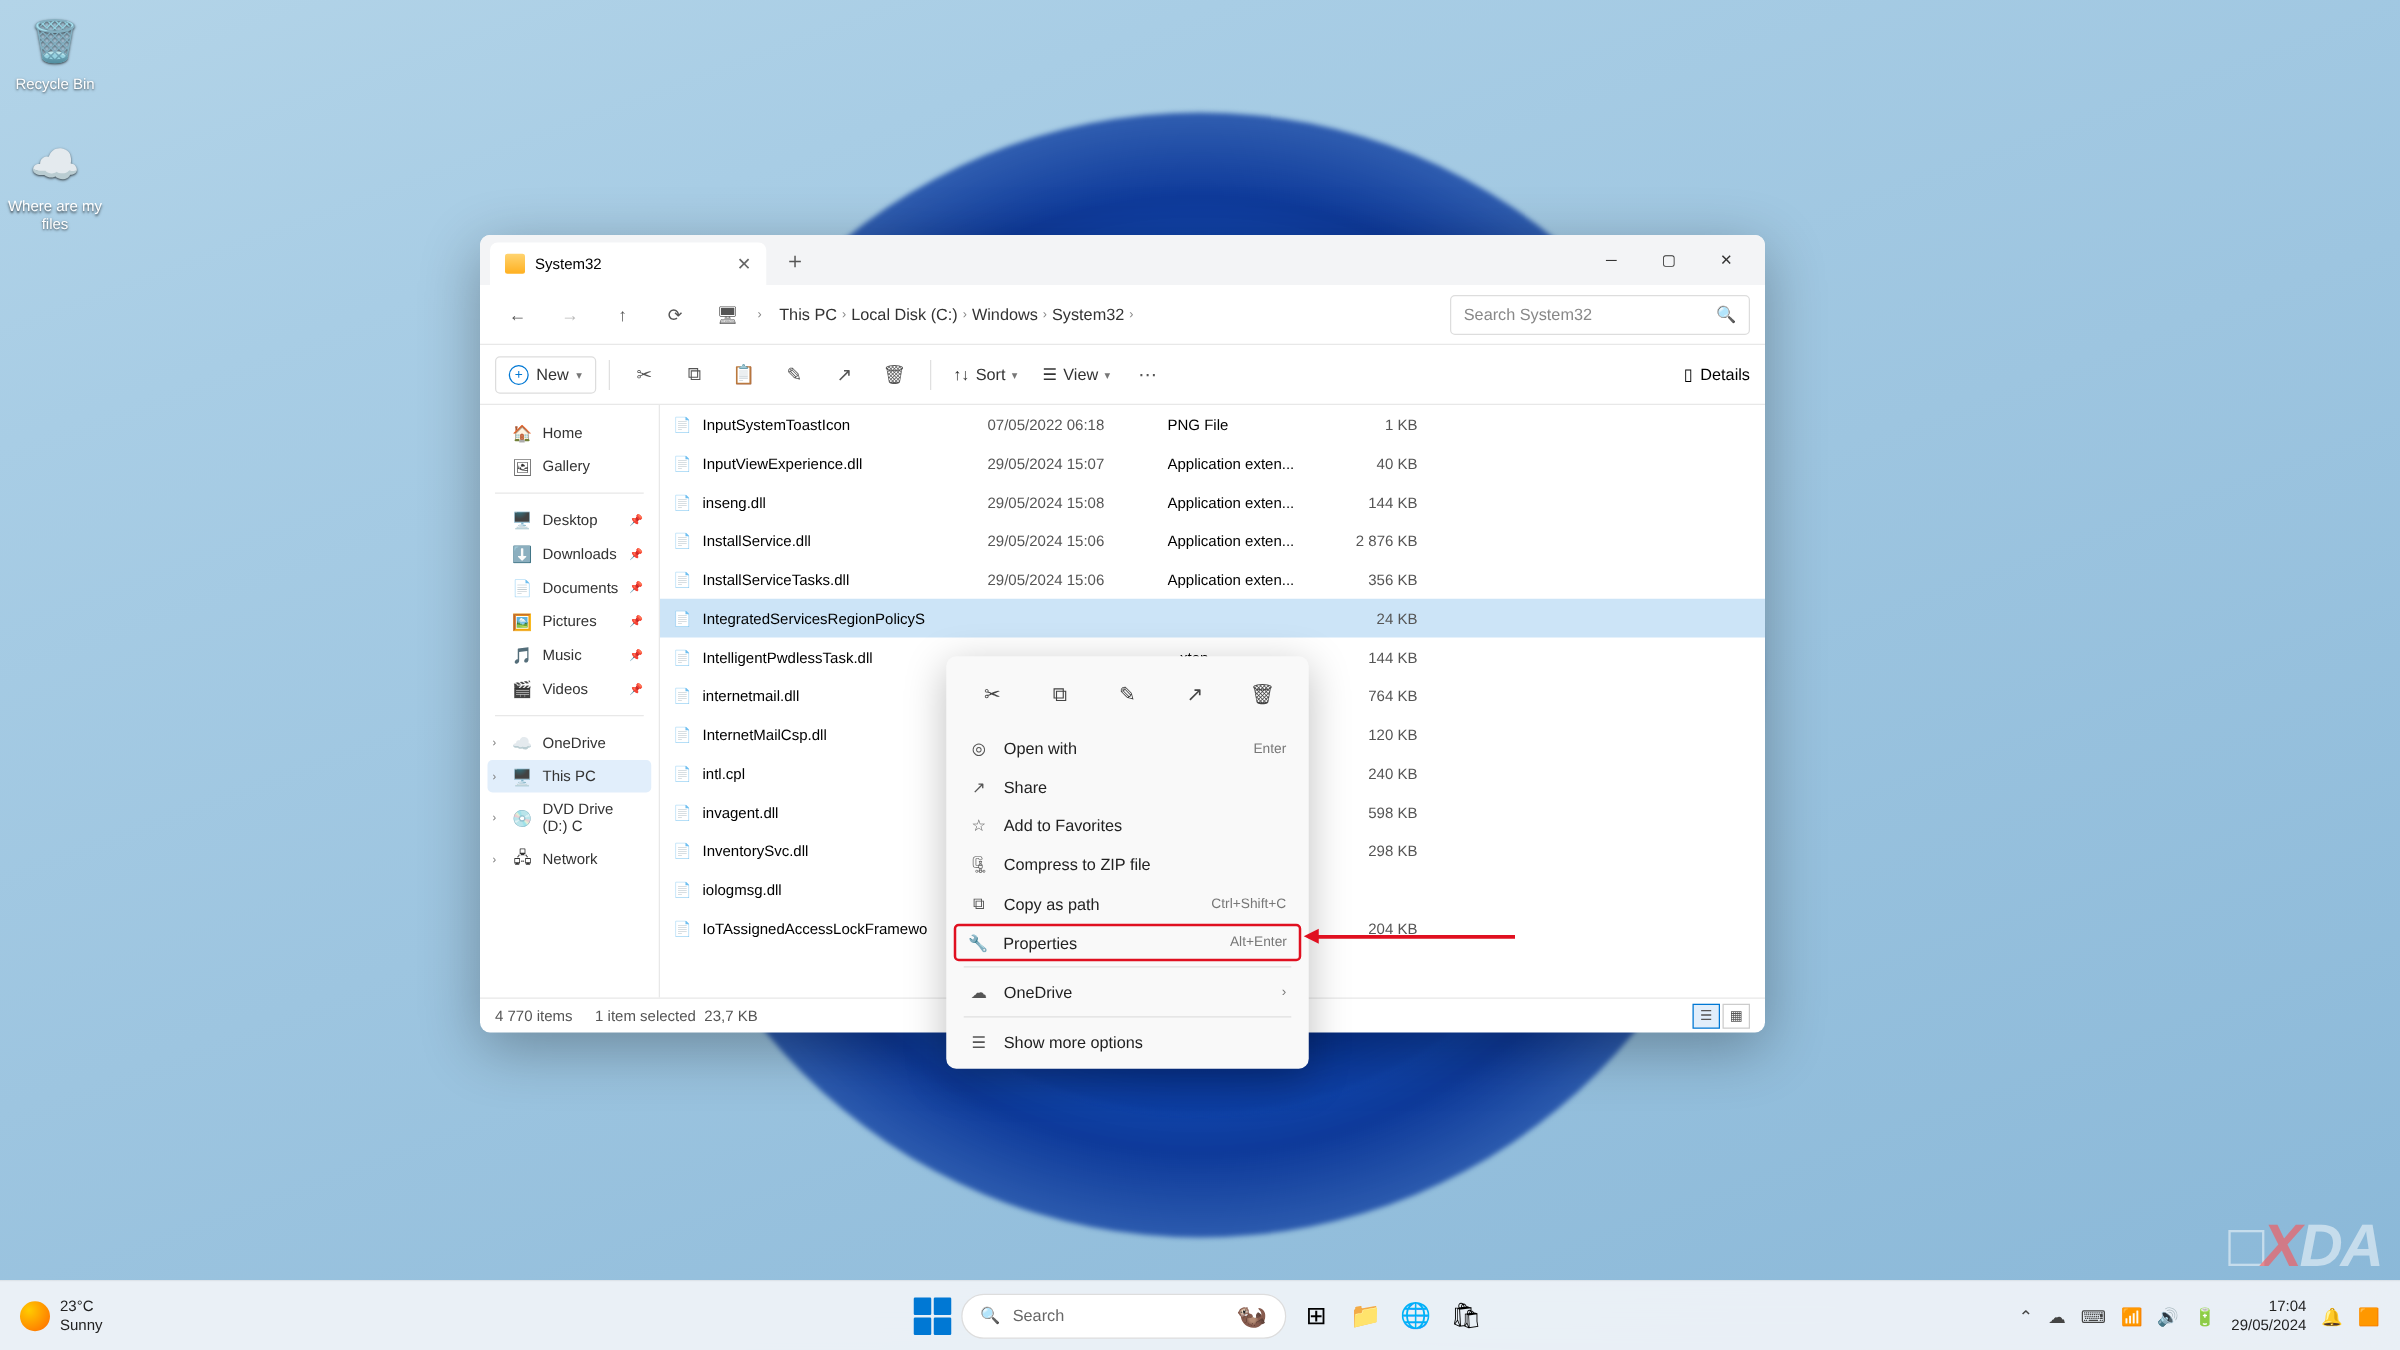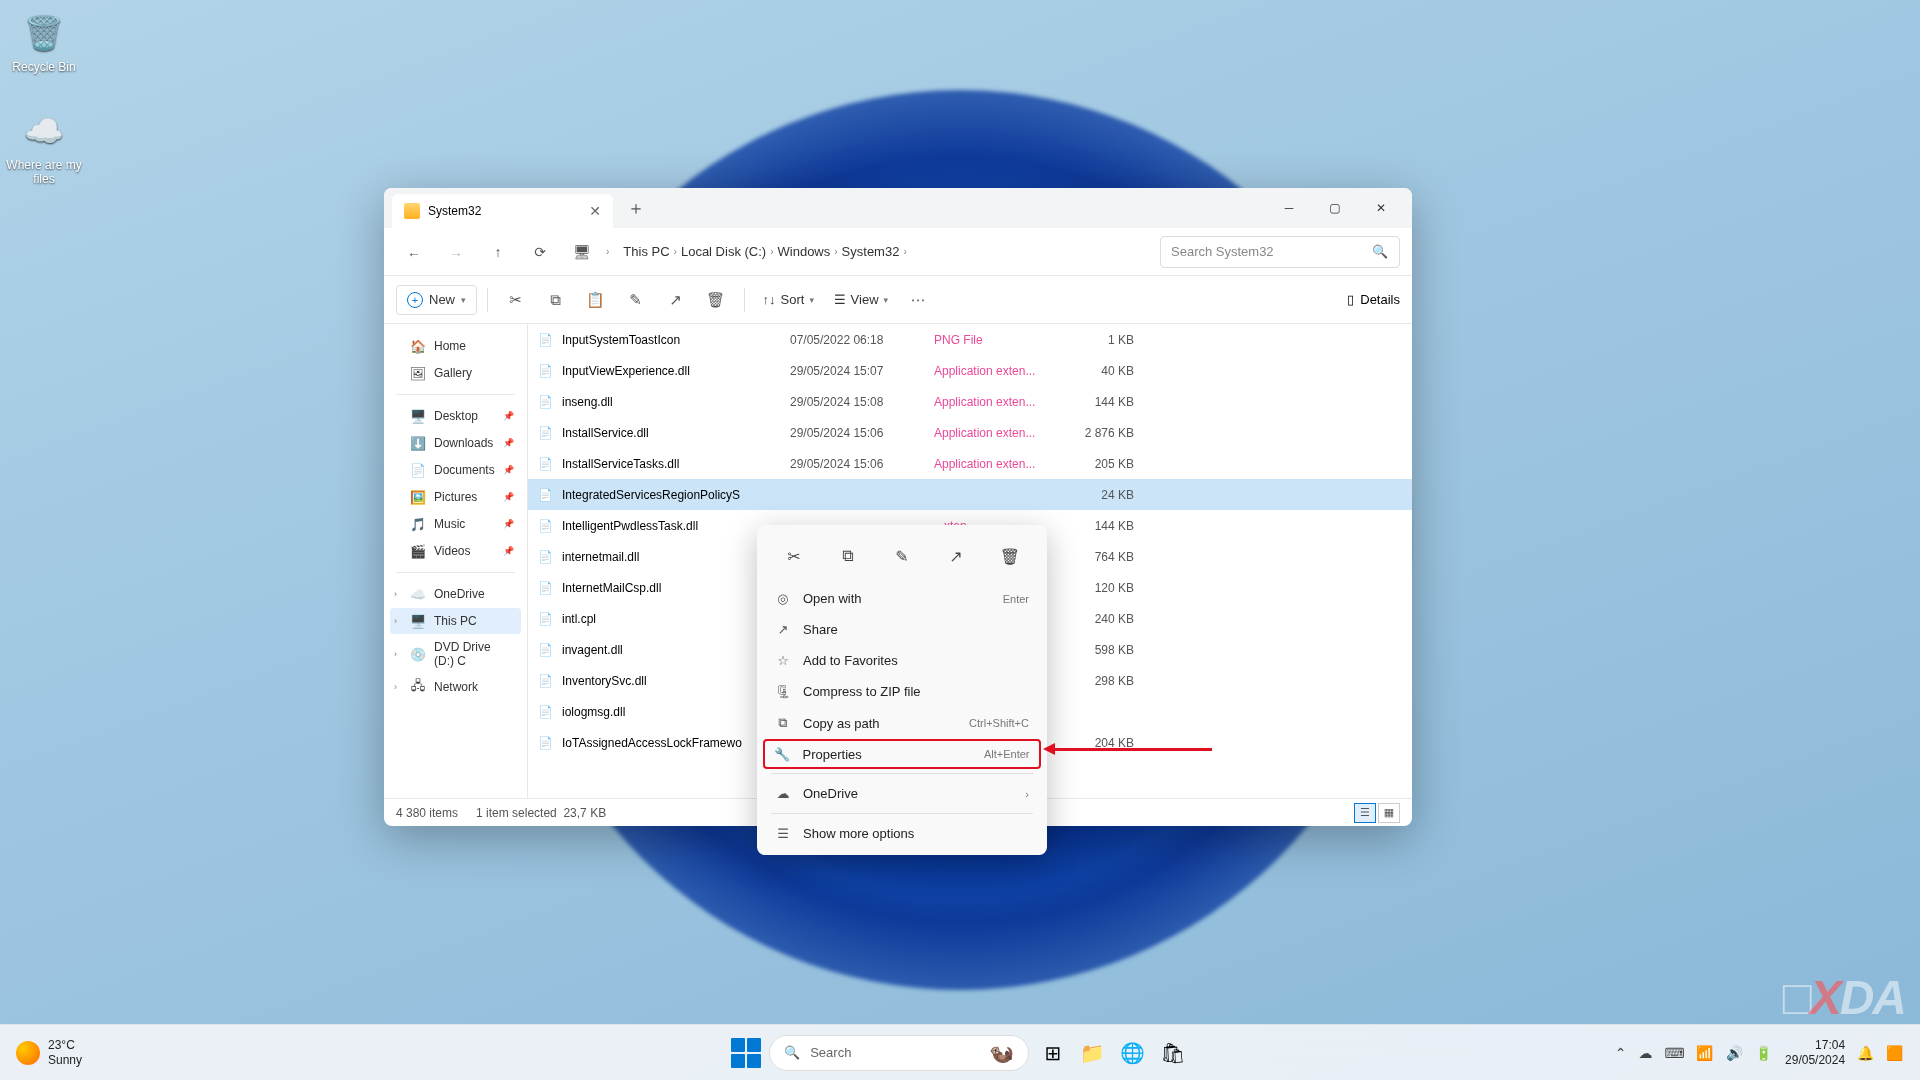--- a/index.html
+++ b/index.html
@@ -62,21 +62,21 @@
 .col-name .sort-chev { position: absolute; left: 120px; top: -4px; font-size: 9px; color: #777; }
 .col-date { width: 144px; }
 .col-type { width: 120px; }
 .col-size { width: 80px; text-align: right; }
 .filelist { flex: 1; overflow: hidden; }
 .row { display: flex; padding: 4px 10px; align-items: center; height: 31px; }
 .row.selected { background: #cce4f7; }
 .row .fico { width: 16px; height: 16px; margin-right: 8px; display: flex; align-items: center; justify-content: center; font-size: 12px; }
 .row .fname { width: 228px; white-space: nowrap; overflow: hidden; text-overflow: ellipsis; }
 .row .fdate { width: 144px; color: #555; }
-.row .ftype { width: 120px; color: #ec4899; white-space: nowrap; overflow: hidden; text-overflow: ellipsis; }
+.row .ftype { width: 120px; color: #000000; white-space: nowrap; overflow: hidden; text-overflow: ellipsis; }
 .row .fsize { width: 80px; text-align: right; color: #555; }
 
 .statusbar { height: 28px; border-top: 1px solid #e8e8e8; display: flex; align-items: center; padding: 0 12px; font-size: 12px; color: #555; gap: 18px; }
 .statusbar .viewbtns { margin-left: auto; display: flex; gap: 2px; }
 .statusbar .vbtn { width: 22px; height: 20px; border: 1px solid #ccc; display: flex; align-items: center; justify-content: center; font-size: 11px; }
 .statusbar .vbtn.active { background: #e1eefb; border-color: #0078d4; }
 
 
 .ctxmenu { position: absolute; left: 757px; top: 525px; width: 290px; background: #f9f9f9; border-radius: 8px; box-shadow: 0 8px 32px rgba(0,0,0,0.25); padding: 6px; z-index: 100; font-size: 13px; }
 .ctx-actions { display: flex; justify-content: space-around; padding: 8px 4px 10px; }
@@ -289,21 +289,21 @@
     <span class="fname">InstallService.dll</span>
     <span class="fdate">29/05/2024 15:06</span>
     <span class="ftype">Application exten...</span>
     <span class="fsize">2 876 KB</span>
           </div>
           <div class="row">
             <span class="fico">📄</span>
     <span class="fname">InstallServiceTasks.dll</span>
     <span class="fdate">29/05/2024 15:06</span>
     <span class="ftype">Application exten...</span>
-    <span class="fsize">205 KB</span>
+    <span class="fsize">356 KB</span>
           </div>
           <div class="row selected">
             <span class="fico">📄</span>
     <span class="fname">IntegratedServicesRegionPolicyS</span>
     <span class="fdate"></span>
     <span class="ftype"></span>
     <span class="fsize">24 KB</span>
           </div>
           <div class="row">
             <span class="fico">📄</span>
@@ -359,21 +359,21 @@
     <span class="fname">IoTAssignedAccessLockFramewo</span>
     <span class="fdate"></span>
     <span class="ftype">...xten...</span>
     <span class="fsize">204 KB</span>
           </div>
         </div>
     </div>
   </div>
 
   <div class="statusbar">
-    <span>4 380 items</span>
+    <span>4 770 items</span>
     <span><span>1 item selected</span>&nbsp;&nbsp;<span>23,7 KB</span></span>
     <div class="viewbtns">
       <div class="vbtn active">☰</div>
       <div class="vbtn">▦</div>
     </div>
   </div>
 </div>
 
 <div class="ctxmenu">
   <div class="ctx-actions">

